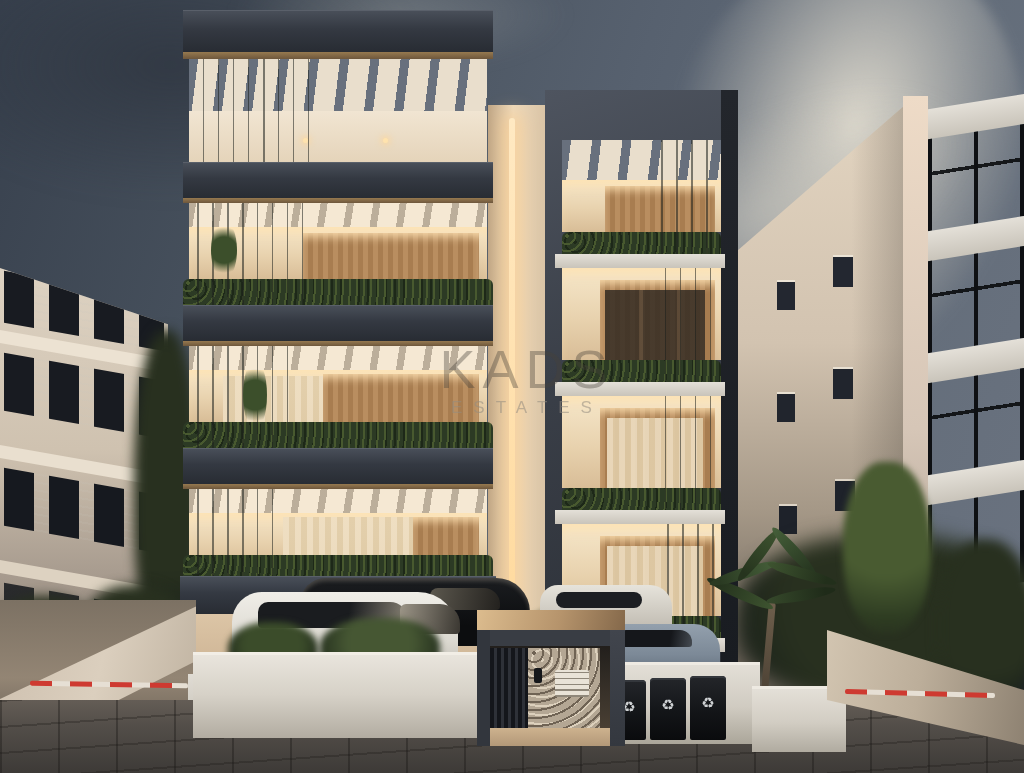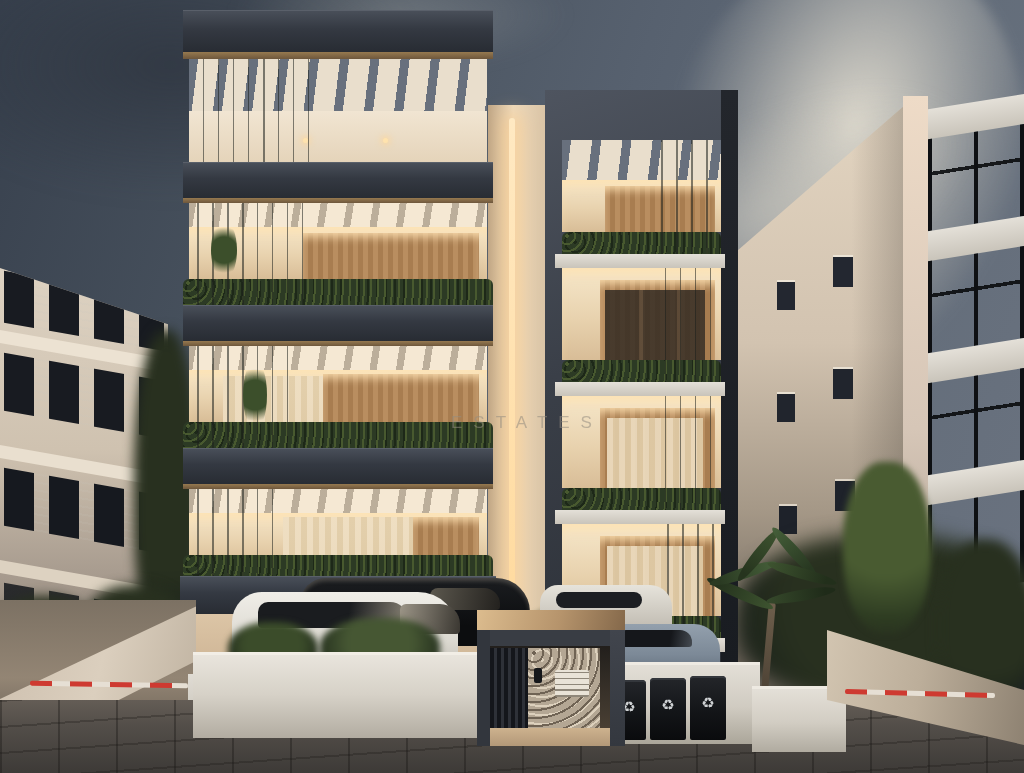--- a/index.html
+++ b/index.html
@@ -21,21 +21,21 @@
   .vines{background:repeating-linear-gradient(90deg,rgba(28,32,28,.55) 0 1.5px,rgba(0,0,0,0) 1.5px 15px);}
   .vineleaf{background:radial-gradient(circle,#3c4f2b 0 40%,rgba(60,79,43,0) 70%);border-radius:50%;}
   .whiteslab{background:linear-gradient(180deg,#e4e0d8,#c9c4ba);}
   .spot{width:5px;height:5px;border-radius:50%;background:#ffe3ae;box-shadow:0 0 6px 2px rgba(255,214,150,.8);}
   .treedark{background:radial-gradient(circle at 50% 40%,#28301f 0 55%,#1a211a 85%);border-radius:45%;}
   .barrier{background:repeating-linear-gradient(90deg,#ce3a31 0 22px,#e6dfd4 22px 40px);border-radius:2px;}
   .bin{background:linear-gradient(180deg,#24262a 0%,#131518 55%,#0a0b0d 100%);border-radius:4px 4px 2px 2px;box-shadow:inset 0 2px 0 #34373c;}
   .bin-sym{position:absolute;left:0;right:0;top:18px;text-align:center;font-size:15px;color:#cfd2d4;font-family:"DejaVu Sans",sans-serif;}
   .frond{height:11px;border-radius:50%;}
   .wm1{font-family:"Liberation Sans",sans-serif;font-weight:400;font-size:54px;letter-spacing:7px;color:rgba(72,66,58,.38);}
-  .wm2{font-family:"Liberation Sans",sans-serif;font-weight:400;font-size:17px;letter-spacing:11px;color:rgba(148,140,128,.55);margin-top:15px;}
+  .wm2{font-family:"Liberation Sans",sans-serif;font-weight:400;font-size:17px;letter-spacing:11px;color:rgba(148,140,128,.55);}
 </style>
 </head>
 <body>
 
 <div id="canvas">
 
   <div class="abs sky"></div>
   <div class="abs cloud blur10" style="left:-90px;top:-70px;width:520px;height:270px;background:radial-gradient(ellipse,rgba(40,46,56,.6),rgba(40,46,56,0) 70%);"></div>
   <div class="abs cloud blur6" style="left:660px;top:-60px;width:360px;height:460px;background:radial-gradient(ellipse at 50% 40%,rgba(226,221,208,.95),rgba(226,221,208,0) 70%);transform:rotate(18deg);"></div>
   <div class="abs cloud blur10" style="left:560px;top:120px;width:420px;height:180px;background:radial-gradient(ellipse,rgba(205,202,192,.55),rgba(205,202,192,0) 72%);transform:rotate(-24deg);"></div>
@@ -221,15 +221,16 @@
     <div class="abs frond" style="left:26px;top:10px;width:64px;background:linear-gradient(270deg,#3e5430,#26341e 85%);transform:rotate(-52deg);"></div>
     <div class="abs frond" style="left:62px;top:6px;width:64px;background:linear-gradient(90deg,#46603a,#283821 85%);transform:rotate(48deg);"></div>
     <div class="abs frond" style="left:66px;top:28px;width:72px;background:linear-gradient(90deg,#3e5430,#222f1b 85%);transform:rotate(16deg);"></div>
     <div class="abs frond" style="left:66px;top:50px;width:70px;background:linear-gradient(90deg,#36492b,#1f2b19 85%);transform:rotate(-10deg);"></div>
   </div>
 
   <div class="abs" style="left:752px;top:686px;width:94px;height:66px;background:linear-gradient(180deg,#e5e1d9 0%,#d2cdc3 55%,#b0aba0 100%);box-shadow:inset 0 3px 0 #eeeae2;"></div>
   <div class="abs" style="left:790px;top:600px;width:234px;height:160px;clip-path:polygon(15.8% 18.8%,100% 56.3%,100% 90.6%,15.8% 62.5%);background:linear-gradient(100deg,#dbceba 0%,#bcae9a 55%,#8d8171 100%);"></div>
   <div class="abs barrier" style="left:845px;top:691px;width:150px;height:5px;transform:rotate(1.5deg);"></div>
 
+  <div class="abs wm1" style="left:432px;top:338px;width:190px;text-align:center;z-index:60;">KADS</div>
   <div class="abs wm2" style="left:438px;top:398px;width:178px;text-align:center;z-index:60;">ESTATES</div>
 
 </div>
 
 </body></html>

